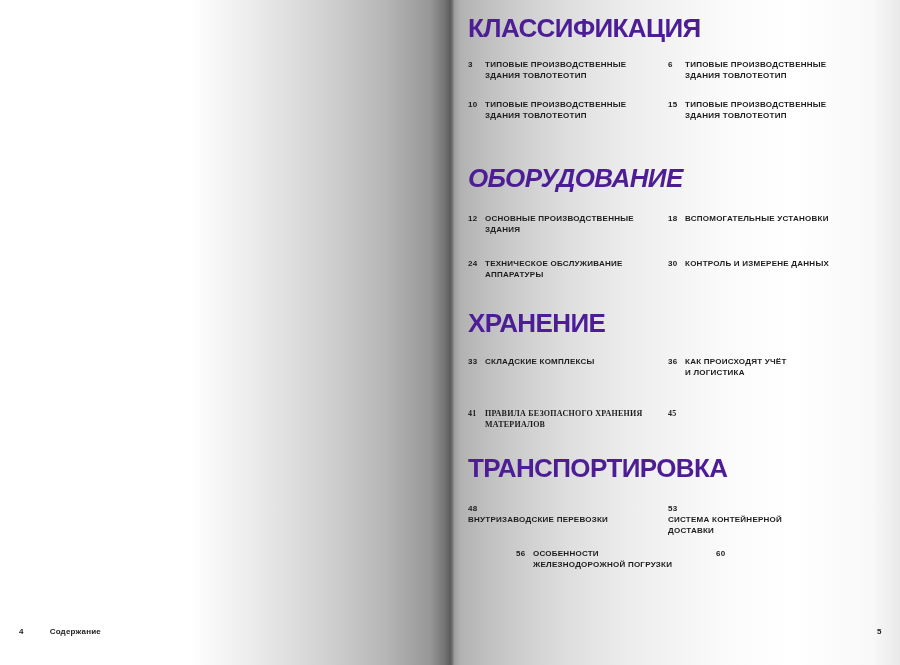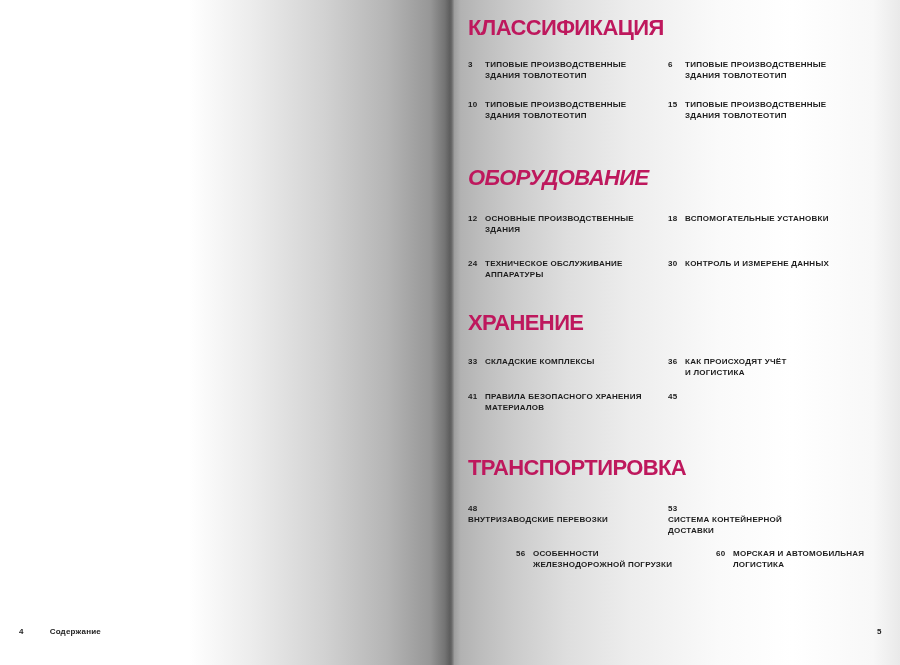--- a/index.html
+++ b/index.html
@@ -32,45 +32,45 @@
   .right-page-content {
     position: absolute;
     left: 468px;
     top: 0;
     width: 432px;
     height: 100%;
   }
   .heading {
     position: absolute;
     left: 0;
-    font-size: 22px;
+    font-size: 26px;
     line-height: 28px;
     font-weight: 700;
     letter-spacing: -0.6px;
-    color: #be185d;
+    color: #4c1d95;
   }
   .h1 { top: 14px; }
   .h2 { top: 164px; font-style: italic; }
   .h3 { top: 309px; }
   .h4 { top: 454px; }
   .entry {
     position: absolute;
     display: flex;
     align-items: flex-start;
     font-size: 8px;
     line-height: 11px;
     font-weight: 700;
     letter-spacing: 0.25px;
     color: #1c1c1c;
   }
   .c1 { left: 0; }
   .c2 { left: 200px; }
   .r1a { top: 59px; }  .r1b { top: 99px; justify-content: flex-end; }
   .r2a { top: 213px; } .r2b { top: 258px; }
-  .r3a { top: 356px; } .r3b { top: 391px; }
+  .r3a { top: 356px; } .r3b { top: 408px; font-family: Liberation Serif, serif; }
   .r4a { top: 503px; flex-direction: column; } .r4b { top: 548px; margin-left: 48px; }
   .entry .num { width: 17px; flex-shrink: 0; }
   .entry .label { white-space: pre; }
   .footer-left {
     position: absolute;
     left: 19px;
     top: 626px;
     display: flex;
     gap: 26px;
     font-size: 8px;
@@ -172,22 +172,20 @@
       <span class="label">СИСТЕМА КОНТЕЙНЕРНОЙ
 ДОСТАВКИ</span>
     </div>
     <div class="entry c1 r4b">
       <span class="num">56</span>
       <span class="label">ОСОБЕННОСТИ
 ЖЕЛЕЗНОДОРОЖНОЙ ПОГРУЗКИ</span>
     </div>
     <div class="entry c2 r4b">
       <span class="num">60</span>
-      <span class="label">МОРСКАЯ И АВТОМОБИЛЬНАЯ
-ЛОГИСТИКА</span>
     </div>
 
   </div>
 
   <div class="footer-right">
     <span>5</span>
   </div>
 
 </div>
 

